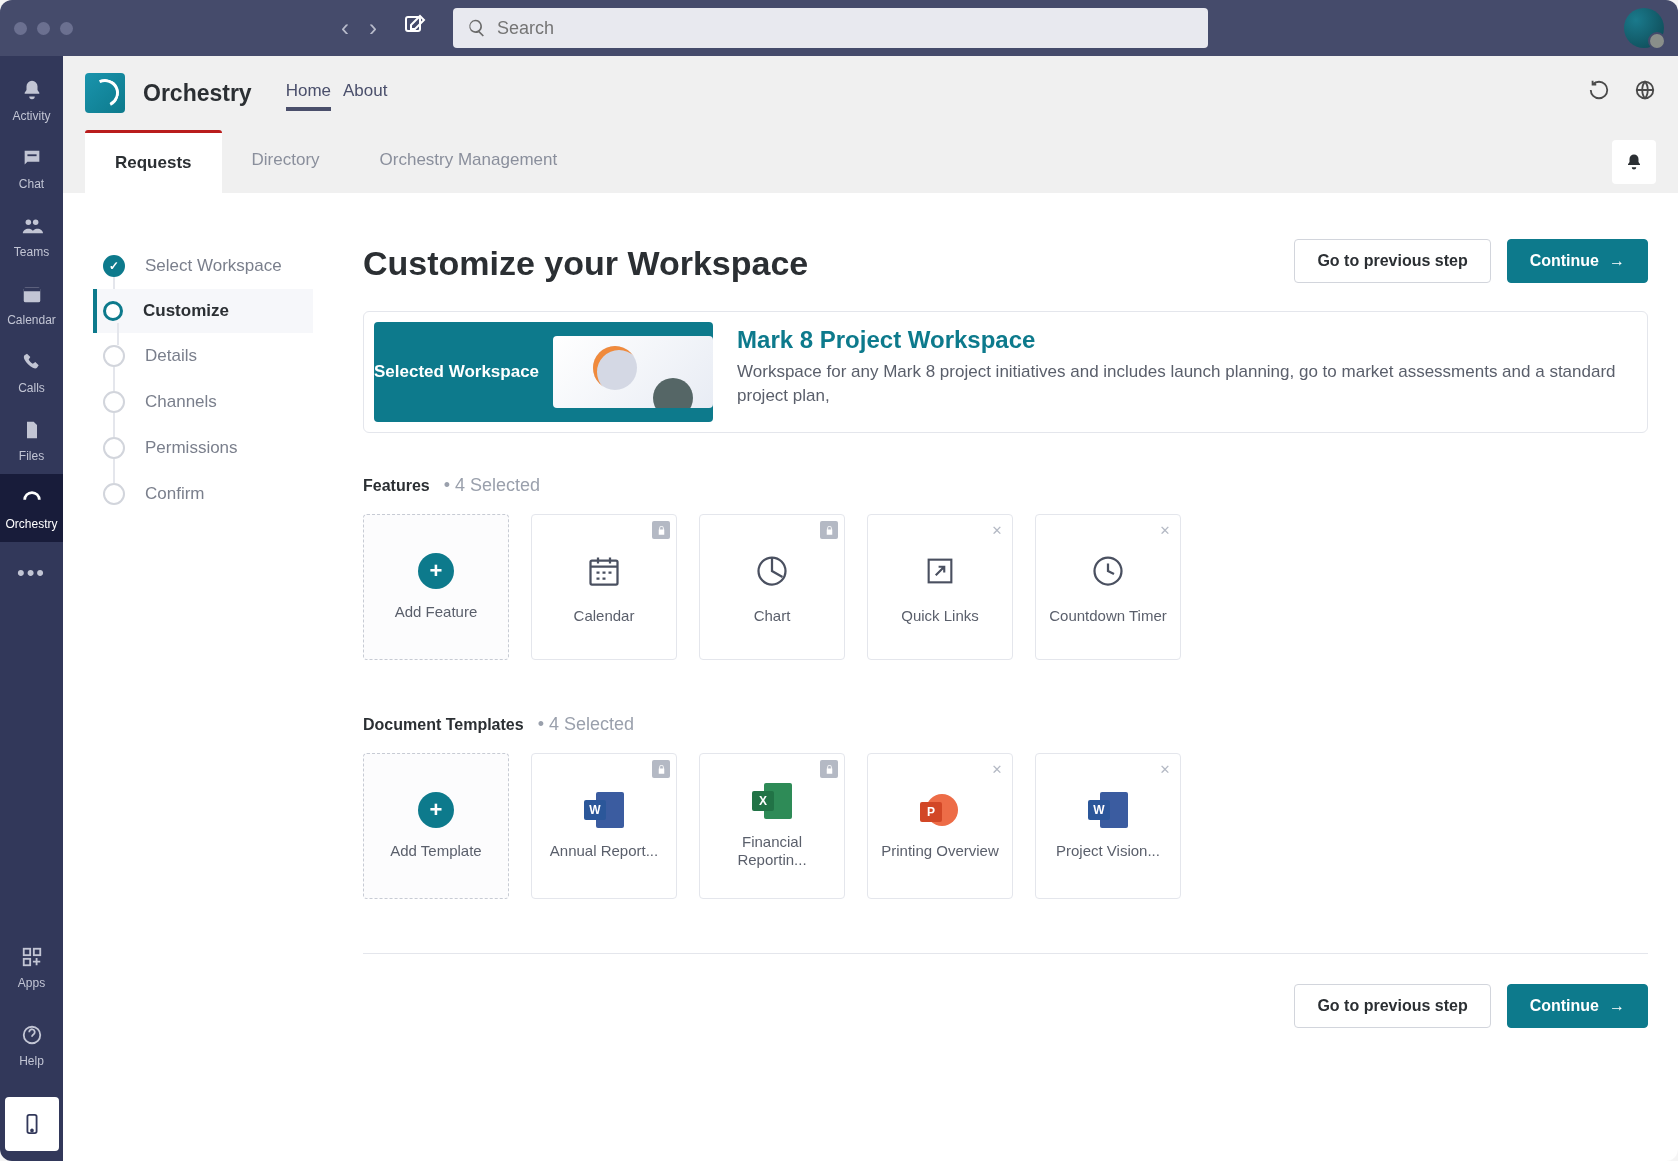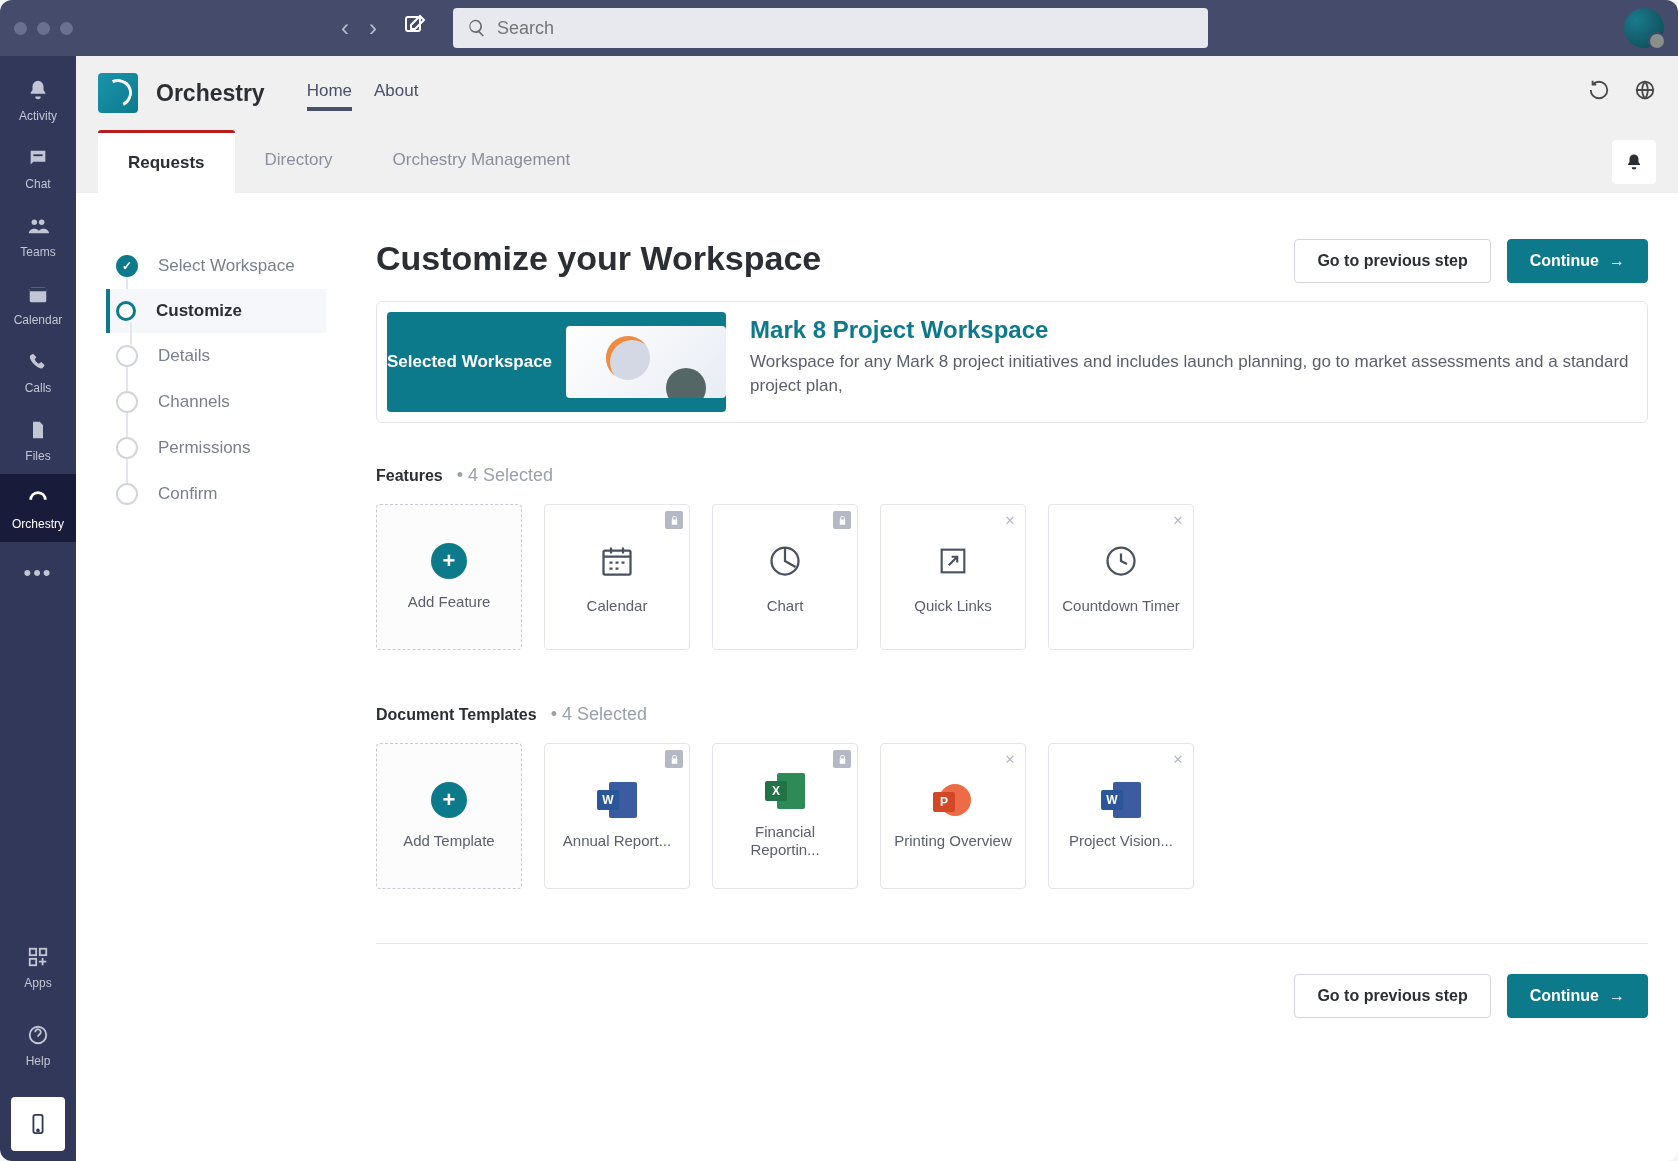--- a/index.html
+++ b/index.html
@@ -57,21 +57,21 @@
   margin-left: auto;
   position: relative;
 }
 .avatar::after{
   content:''; position:absolute; right:-2px; bottom:-2px;
   width:14px; height:14px; border-radius:50%;
   background:#8a8f8a; border:2px solid #454b6b;
 }
 .body { flex: 1; display: flex; }
 .leftbar {
-  width: 76px;
+  width: 63px;
   background: #32385a;
   display: flex;
   flex-direction: column;
   align-items: center;
   padding-top: 10px;
 }
 .leftbar-item {
   width: 85px;
   padding: 11px 0;
   display: flex;
@@ -107,21 +107,21 @@
   border-radius: 4px;
   position: relative;
 }
 .app-logo::after{
   content:''; position:absolute; inset:6px;
   border:3px solid #fff; border-radius:50%;
   border-left-color:transparent; border-bottom-color:transparent;
   transform: rotate(20deg);
 }
 .app-title { font-size: 23px; font-weight: 700; color: #2b2f33; }
-.app-tabs { display: flex; gap: 22px; margin-left: 24px; }
+.app-tabs { display: flex; gap: 12px; margin-left: 16px; }
 .app-tab { font-size: 17px; color: #4a4f6b; padding: 6px 0; cursor:pointer; }
 .app-tab.active { border-bottom: 4px solid #4a4f6b; }
 .header-right { margin-left:auto; display:flex; gap:24px; color:#4a4a4a; font-size:22px; align-items:center;}
 .header-right span { cursor:pointer; }
 .sub-tabs-row { display:flex; align-items:center; padding: 0 22px; }
 .sub-tabs {
   display: flex;
   gap: 0;
 }
 .sub-tab {
@@ -180,21 +180,21 @@
   color:#2b2f33; font-weight:700;
   padding-left:6px;
 }
 .step.current .bullet { border:3px solid #0d7a8c; width:20px; height:20px; }
 .step-line {
   position:absolute; left:20px; top:34px; bottom:-12px;
   width:2px; background:#e4e6ec;
 }
 .step:last-child .step-line { display:none; }
 .main-col { flex:1; }
-.page-head { display:flex; align-items:flex-start; margin-bottom: 18px; }
+.page-head { display:flex; align-items:flex-end; margin-bottom: 28px; }
 .page-title { font-size: 34px; font-weight:800; color:#2b2f33; }
 .btn-group { margin-left:auto; display:flex; gap:16px; }
 .btn {
   height:44px; padding:0 22px;
   border-radius:4px;
   font-size:16px; font-weight:600;
   display:flex; align-items:center; gap:10px;
   cursor:pointer;
 }
 .btn-outline { background:#fff; border:1px solid #d2d5dc; color:#2b2f33; }

